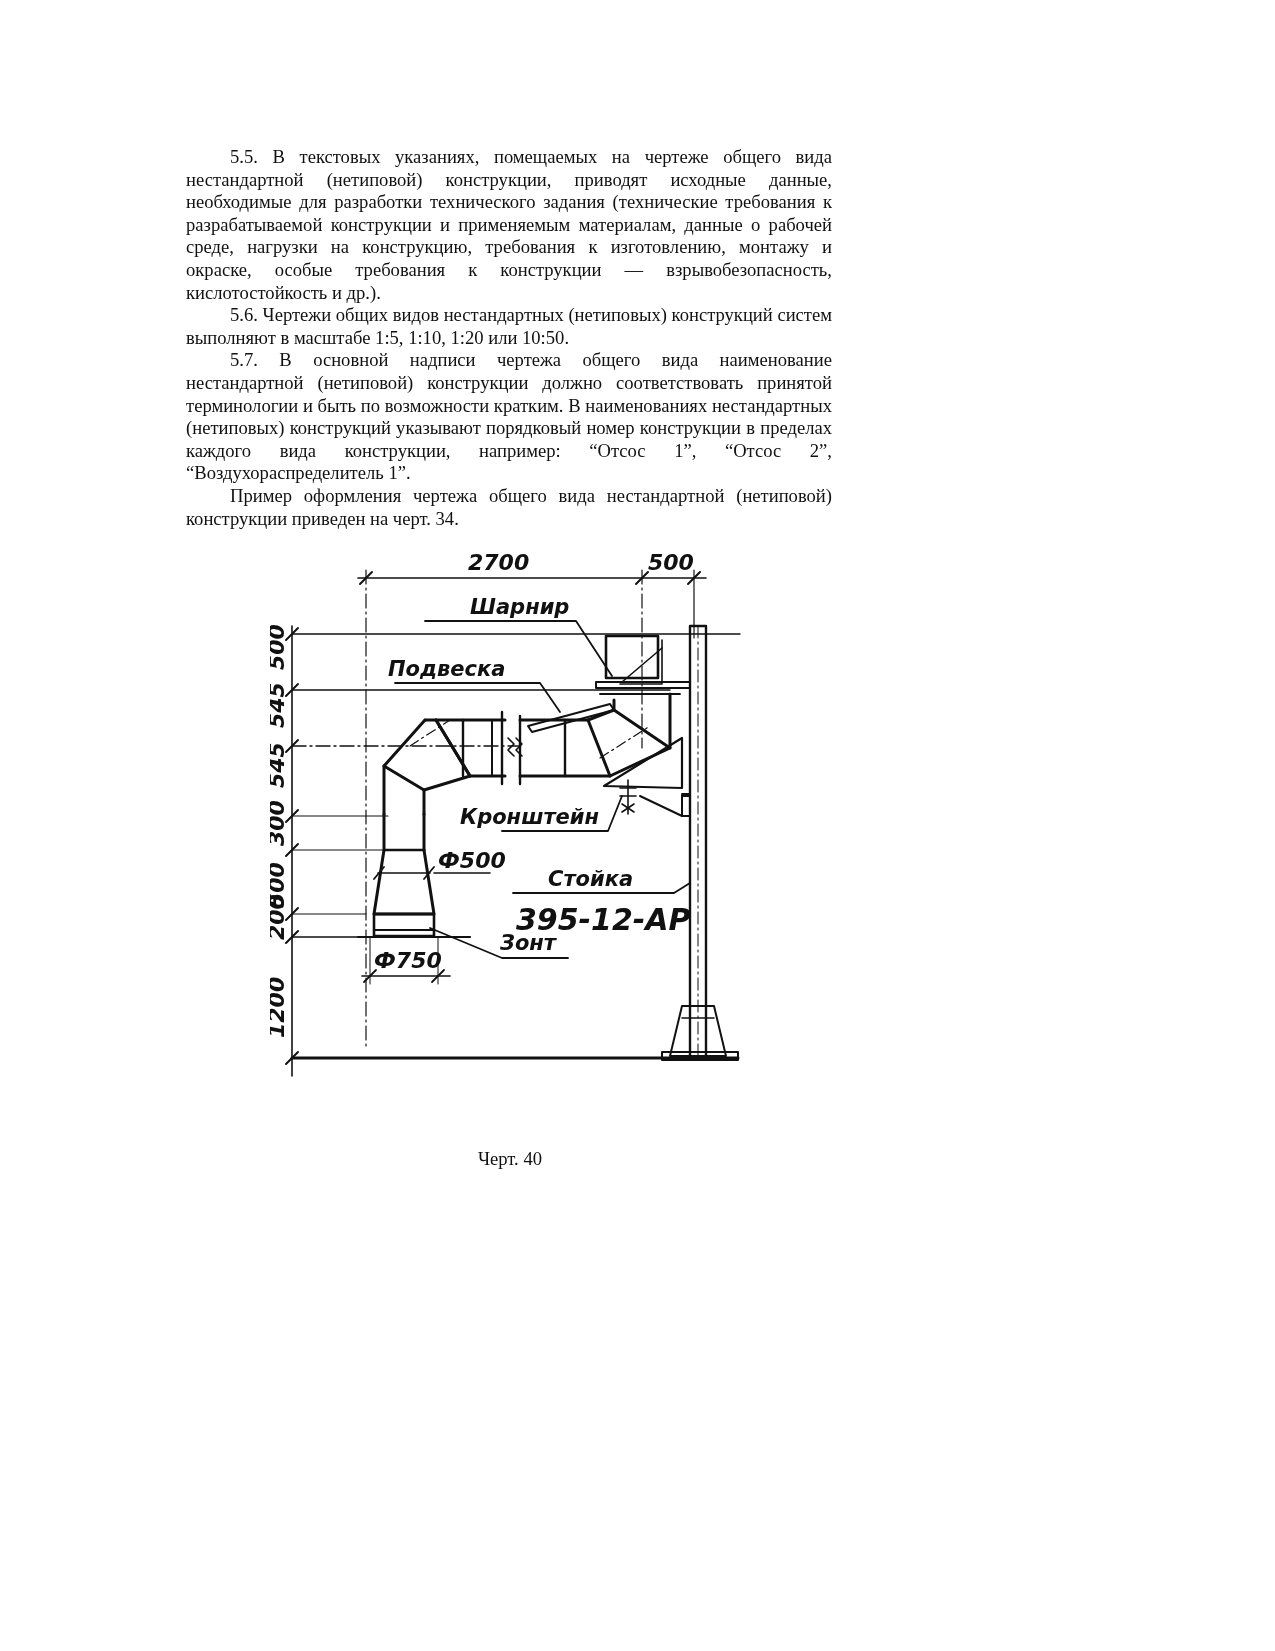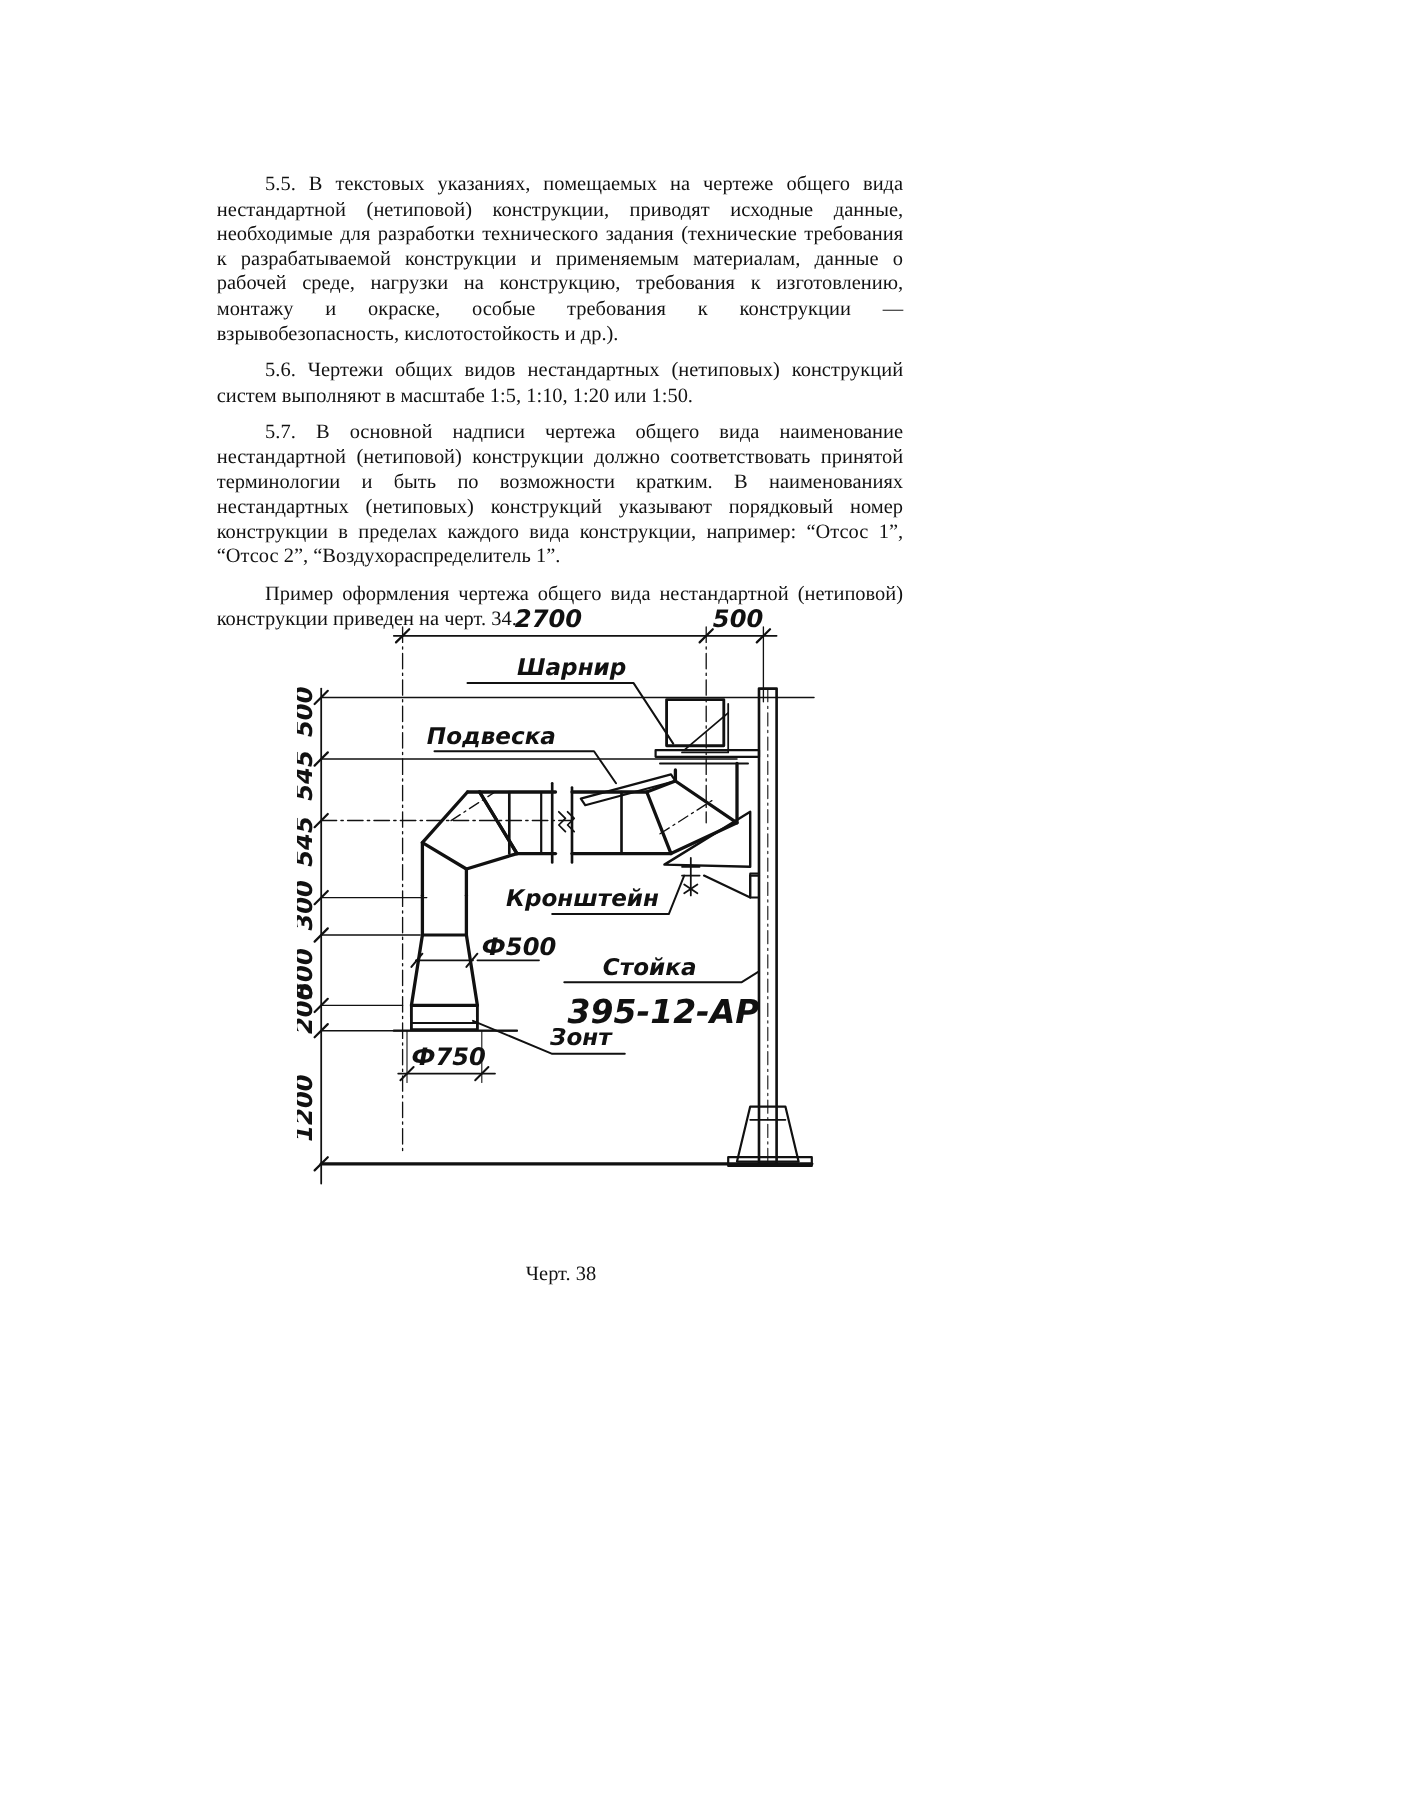--- a/index.html
+++ b/index.html
@@ -1,34 +1,34 @@
 <!DOCTYPE html>
 <html><head>
 <meta charset="utf-8">
 <style>
   html, body { margin: 0; padding: 0; background: #ffffff; }
   body { width: 1275px; height: 1651px; position: relative; overflow: hidden;
          font-family: "Liberation Serif", serif; color: #111; }
   .text-block { position: absolute; left: 186px; top: 146px; width: 646px;
                 font-size: 18.6px; line-height: 22.6px; }
-  .para { margin: 11px; text-align: justify; text-indent: 44px; hyphens: none; }
+  .para { margin: 0; text-align: justify; text-indent: 44px; hyphens: none; }
   .figure { position: absolute; left: 270px; top: 548px; width: 520px; height: 580px; font-weight: bold; }
   .figure svg { width: 100%; height: 100%; display: block; }
   .caption { position: absolute; left: 0; width: 1020px; top: 1148px;
              text-align: center; font-size: 18.6px; }
   .dl { font-family: "DejaVu Sans", sans-serif; font-style: italic; font-size: 22px; fill: #111; }
   .lbl { font-family: "DejaVu Sans", sans-serif; font-style: italic; font-size: 21px; fill: #111; }
   .code { font-family: "DejaVu Sans", sans-serif; font-style: italic; font-size: 30px; fill: #111; }
 </style>
 </head>
 <body>
 
 <div class="text-block">
   <p class="para">5.5. В текстовых указаниях, помещаемых на чертеже общего вида нестандартной (нетиповой) конструкции, приводят исходные данные, необходимые для разработки технического задания (технические требования к разрабатываемой конструкции и применяемым материалам, данные о рабочей среде, нагрузки на конструкцию, требования к изготовлению, монтажу и окраске, особые требования к конструкции — взрывобезопасность, кислотостойкость и др.).</p>
-  <p class="para">5.6. Чертежи общих видов нестандартных (нетиповых) конструкций систем выполняют в масштабе 1:5, 1:10, 1:20 или 1:50.</p>
+  <p class="para">5.6. Чертежи общих видов нестандартных (нетиповых) конструкций систем выполняют в масштабе 1:5, 1:10, 1:20 или 10:50.</p>
   <p class="para">5.7. В основной надписи чертежа общего вида наименование нестандартной (нетиповой) конструкции должно соответствовать принятой терминологии и быть по возможности кратким. В наименованиях нестандартных (нетиповых) конструкций указывают порядковый номер конструкции в пределах каждого вида конструкции, например: “Отсос 1”, “Отсос 2”, “Воздухораспределитель 1”.</p>
   <p class="para">Пример оформления чертежа общего вида нестандартной (нетиповой) конструкции приведен на черт. 34.</p>
 </div>
 
 <div class="figure">
   <svg viewBox="0 0 520 580" xmlns="http://www.w3.org/2000/svg">
     <g stroke="#111" fill="none" stroke-linecap="round" stroke-linejoin="round">
 
       <line x1="88" y1="30" x2="436" y2="30" stroke-width="1.6"></line>
       <line x1="96" y1="22" x2="96" y2="500" stroke-width="1.2" stroke-dasharray="14 4 2 4"></line>
@@ -147,13 +147,13 @@
 
     <text class="lbl" x="200" y="66">Шарнир</text>
     <text class="lbl" x="118" y="128">Подвеска</text>
     <text class="lbl" x="190" y="276">Кронштейн</text>
     <text class="lbl" x="278" y="338">Стойка</text>
     <text class="code" x="246" y="382">395-12-АР</text>
     <text class="lbl" x="230" y="402">Зонт</text>
   </svg>
 </div>
 
-<div class="caption">Черт. 38</div>
+<div class="caption">Черт. 40</div>
 
 </body></html>

